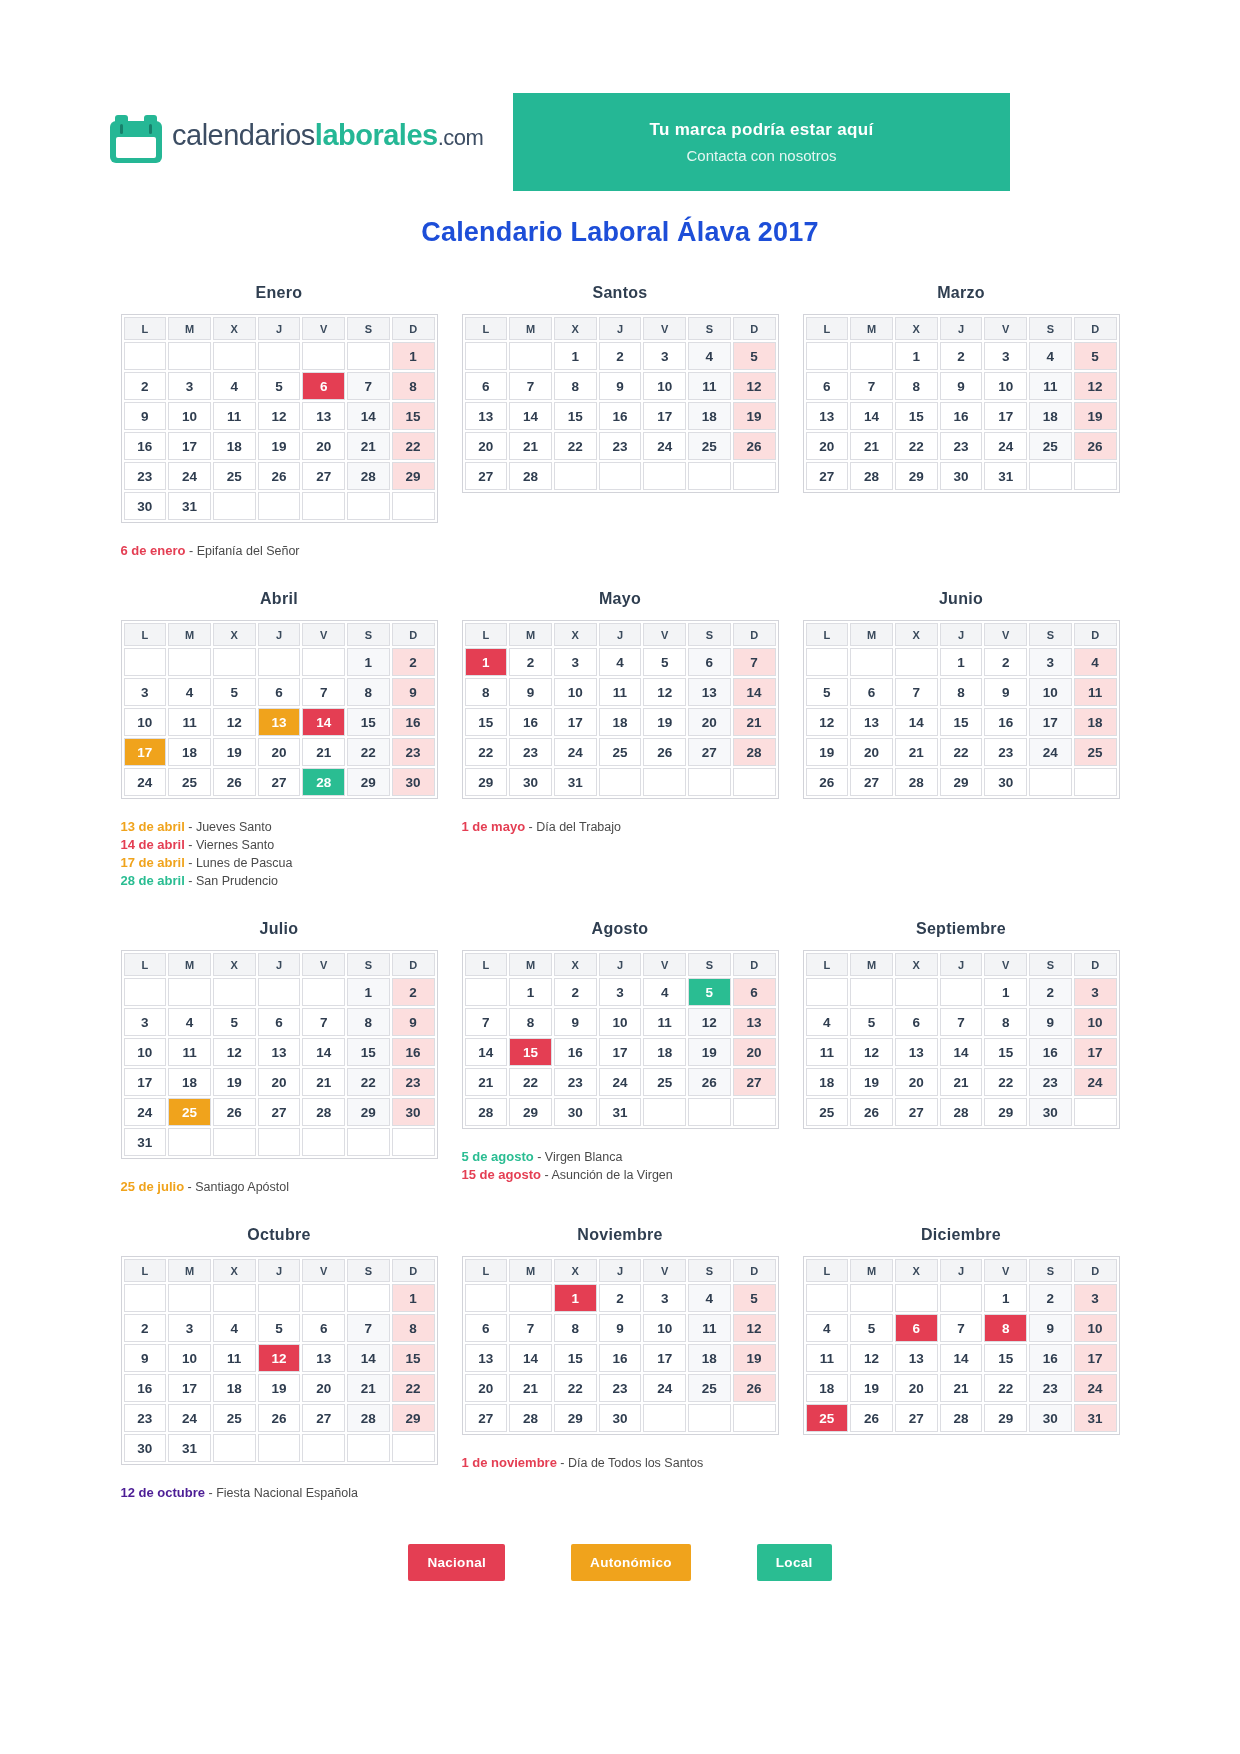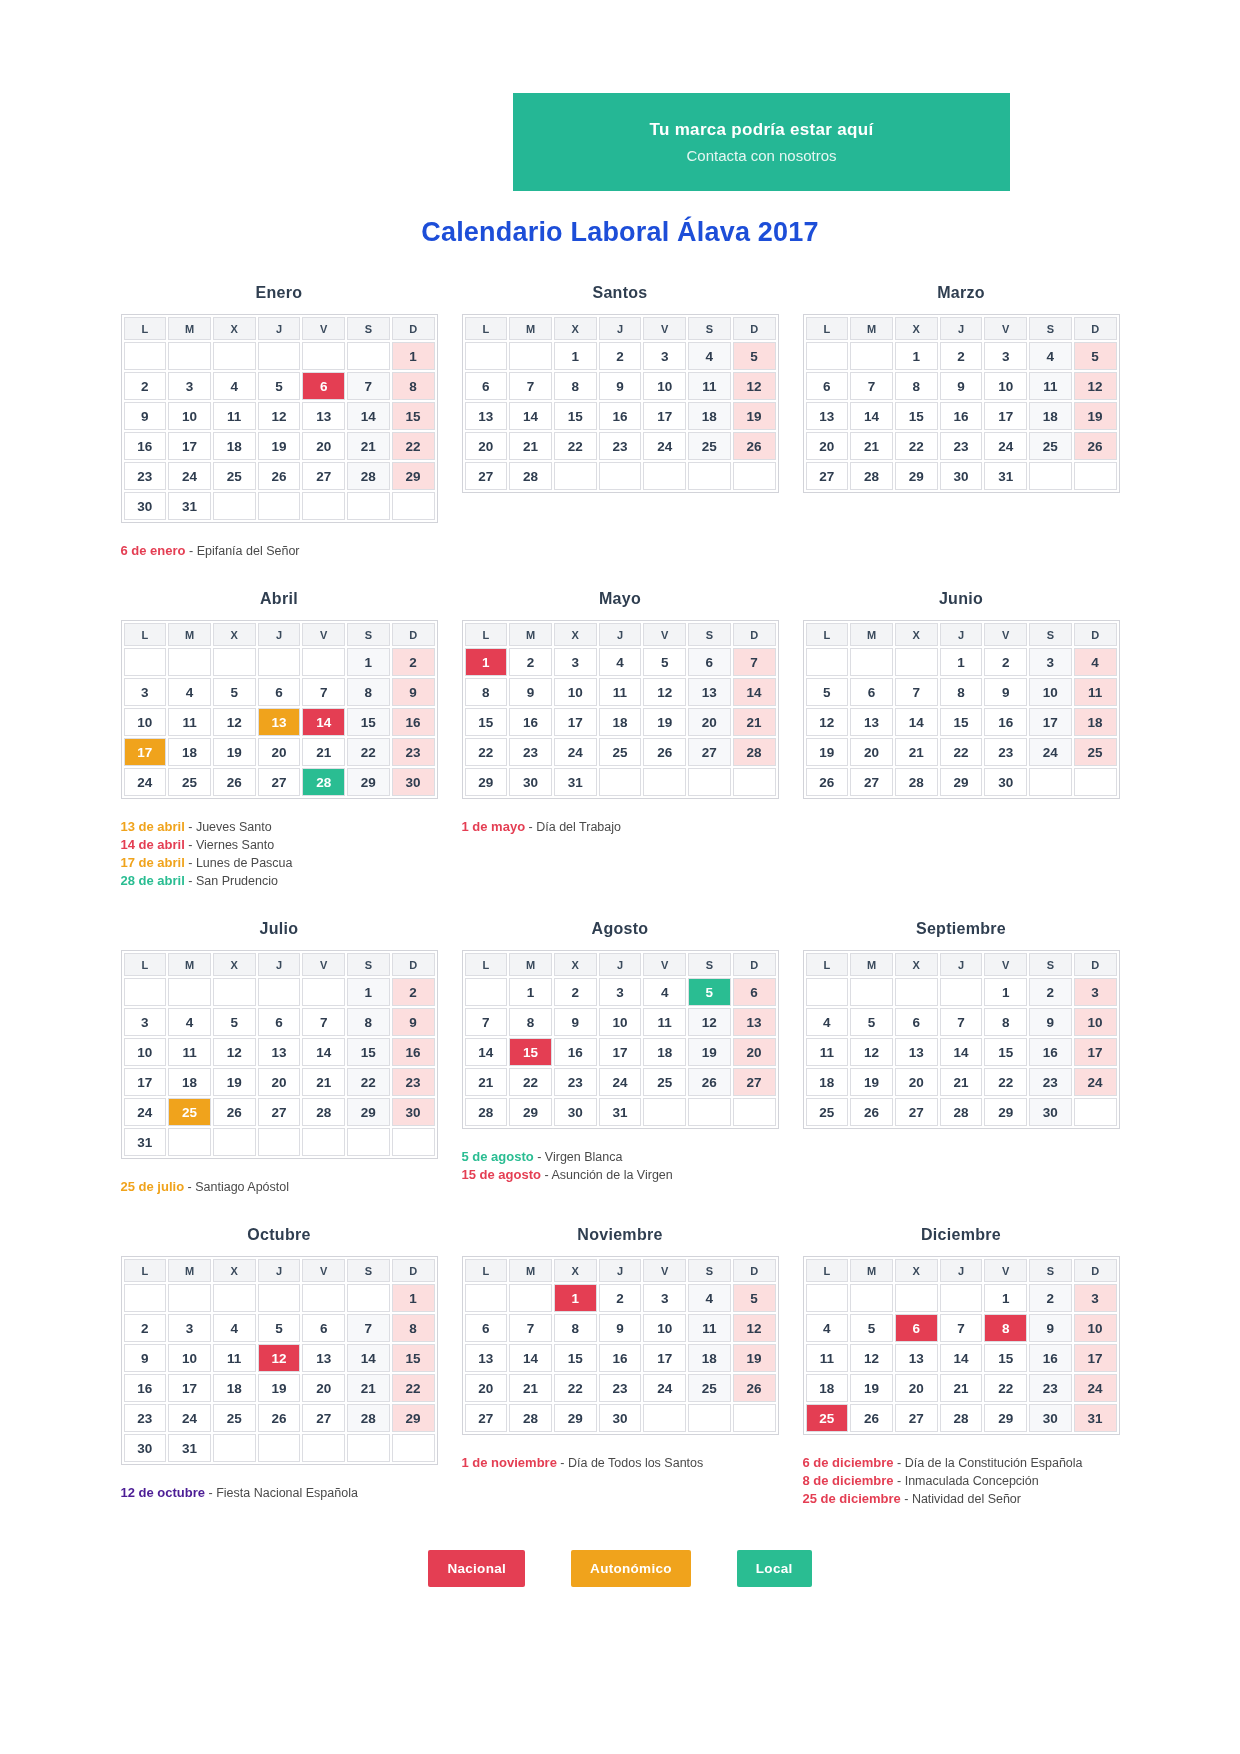--- a/index.html
+++ b/index.html
@@ -85,32 +85,43 @@
   table.cal td.sat { background: var(--saturday); }
   table.cal td.sun { background: var(--sunday); }
   table.cal td.hl  { color: #ffffff; }
 
   .annots { margin-top: 19px; }
   .annot { font-size: 12.5px; color: #4a4a4a; line-height: 18px; }
   .annot .d { font-weight: bold; font-size: 13px; }
 
   
   .legend {
-    margin-top: 42px; display: flex; justify-content: center; gap: 46px;
+    margin-top: 42px; display: flex; justify-content: center; gap: 66px;
   }
   .legend-btn {
     border: none; color: #ffffff; font-weight: bold; font-size: 13.5px;
     font-family: inherit; padding: 11px 19px; border-radius: 2px;
     letter-spacing: 0.3px; cursor: pointer;
   }
 </style>
 </head>
 <body>
 
 <div class="header">
+  <a class="logo">
+    <span class="logo-icon">
+      <span class="tab l"></span>
+        <span class="tab r"></span>
+      <span class="body"></span>
+      <span class="tick l"></span>
+        <span class="tick r"></span>
+      <span class="screen"></span>
+    </span>
+    <span class="logo-text"><span>calendarios</span><span class="bold">laborales</span><span class="tld">.com</span></span>
+  </a>
   <div class="banner">
     <div class="l1">Tu marca podría estar aquí</div>
     <div class="l2">Contacta con nosotros</div>
   </div>
 </div>
 
 <h1 class="page-title">Calendario Laboral Álava 2017</h1>
 
 <div class="months-grid">
     <div class="month">
@@ -913,25 +924,20 @@
             <td class="hl" style="background: rgb(228, 62, 83);">25</td>
             <td>26</td>
             <td>27</td>
             <td>28</td>
             <td>29</td>
             <td class="sat">30</td>
             <td class="sun">31</td>
           </tr>
         </tbody>
       </table>
-      <div class="annots">
-        <div class="annot"><span class="d" style="color: rgb(228, 62, 83);">6 de diciembre</span><span> - Día de la Constitución Española</span></div>
-        <div class="annot"><span class="d" style="color: rgb(228, 62, 83);">8 de diciembre</span><span> - Inmaculada Concepción</span></div>
-        <div class="annot"><span class="d" style="color: rgb(228, 62, 83);">25 de diciembre</span><span> - Natividad del Señor</span></div>
-      </div>
     </div>
   </div>
 
 <div class="legend">
     <button class="legend-btn" style="background: rgb(228, 62, 83);">Nacional</button>
     <button class="legend-btn" style="background: rgb(240, 163, 28);">Autonómico</button>
     <button class="legend-btn" style="background: rgb(42, 189, 146);">Local</button>
   </div>
 
 </body></html>

